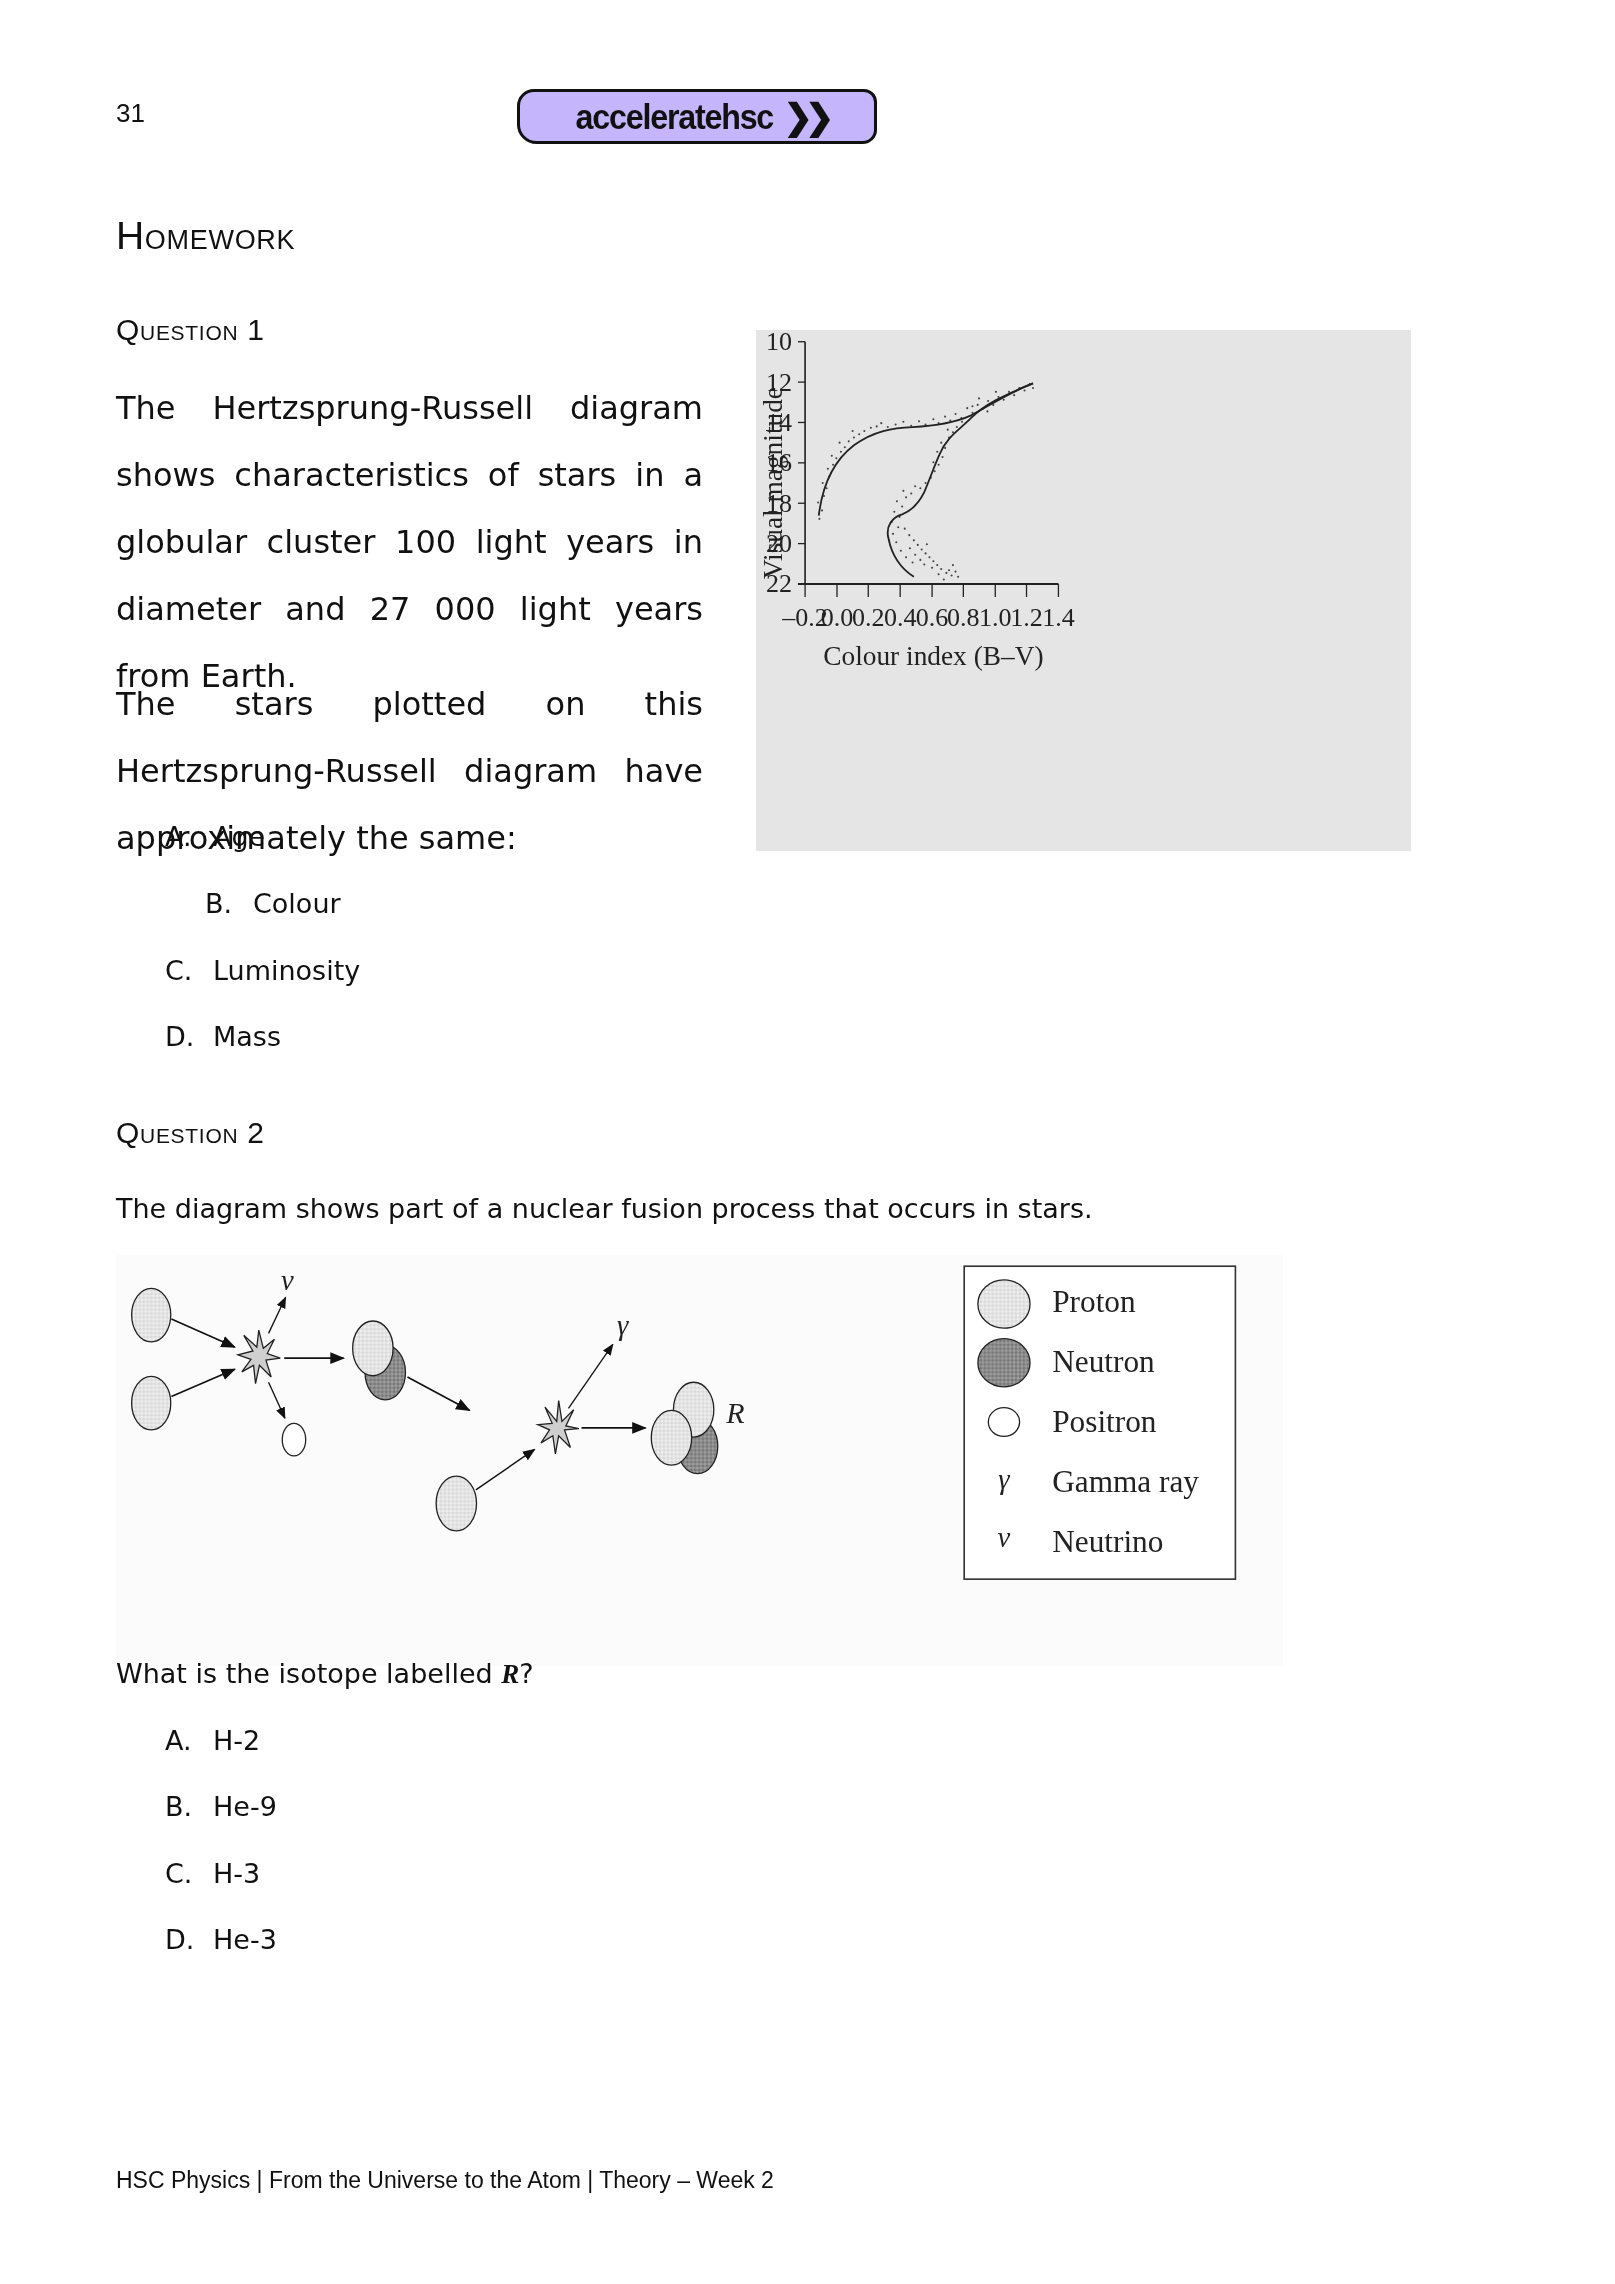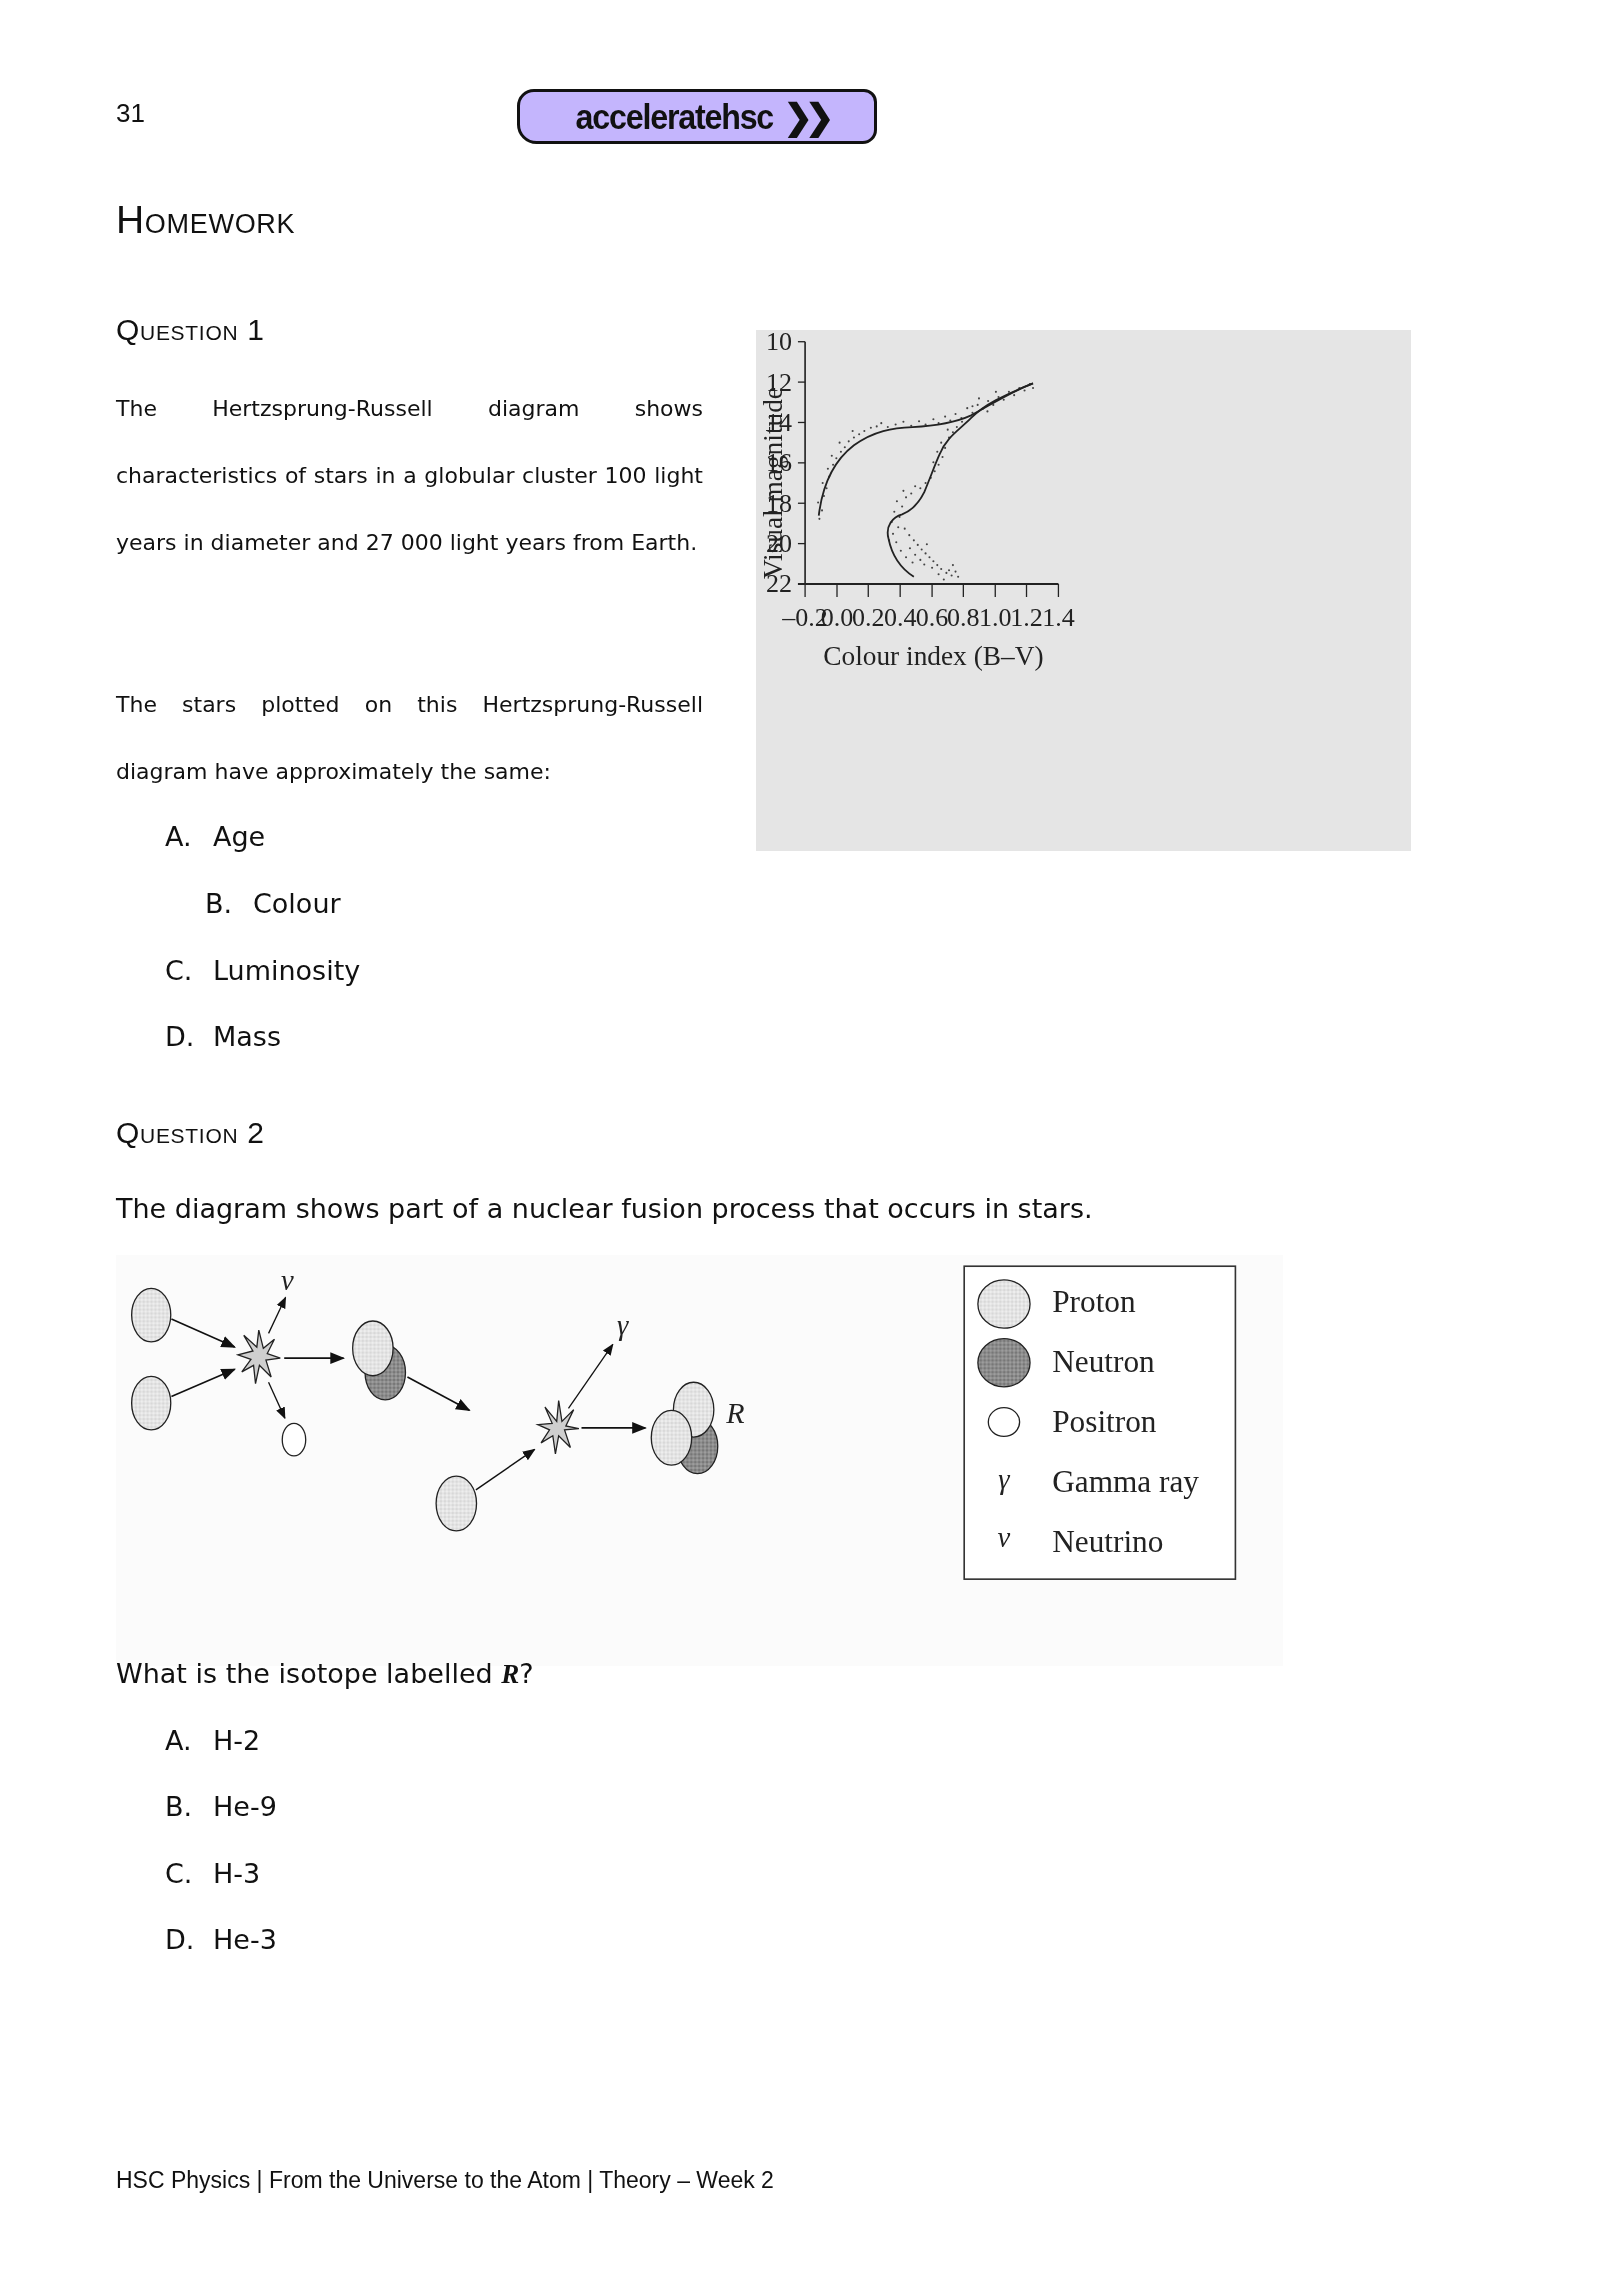--- a/index.html
+++ b/index.html
@@ -6,24 +6,24 @@
   body { width:1616px; height:2284px; position:relative; overflow:hidden;
          font-family:"DejaVu Sans", sans-serif; color:#111; }
   .abs { position:absolute; }
   .page-num { left:116px; top:98px; font-size:26px; font-family:"Liberation Sans", sans-serif; }
   .logo { left:517px; top:89px; width:360px; height:55px; box-sizing:border-box;
           border:3.9px solid #111; border-radius:17px 13px 14.3px 19.6px; background:#c4b5fd;
           display:flex; align-items:center; justify-content:center; }
   .logo-text { font-family:"Liberation Sans", sans-serif; font-weight:bold; font-size:35px;
                letter-spacing:-1.3px; color:#111; transform:scaleX(0.92); }
   .logo-chev { font-family:"Liberation Sans", sans-serif; font-weight:bold; font-size:35px; margin-left:1.3px; letter-spacing:-7.8px; }
-  .heading { left:116px; top:198px; font-size:39px; font-variant:small-caps;
+  .heading { left:116px; top:214px; font-size:39px; font-variant:small-caps;
              font-family:"Liberation Sans", sans-serif; font-weight:normal; letter-spacing:0.7px; }
   .qhead { font-size:30px; font-variant:small-caps; font-family:"Liberation Sans", sans-serif; letter-spacing:0.7px; }
-  .para { font-size:22px; line-height:67px; text-align:justify; text-align-last:left; }
+  .para { font-size:32px; line-height:67px; text-align:justify; text-align-last:left; }
   .opt { font-size:27px; }
   .opt .letter { display:inline-block; width:48px; }
   .chart-box { left:756px; top:330px; width:655px; height:521px; background:#e5e5e5; }
   .fusion-box { left:116px; top:1255px; width:1167px; height:411px; background:#fbfbfb; }
   svg text { font-family:"Liberation Serif", serif; }
   .footer { left:116px; top:2167px; font-size:23px; font-family:"Liberation Sans", sans-serif; }
 </style>
 </head>
 <body>
 

